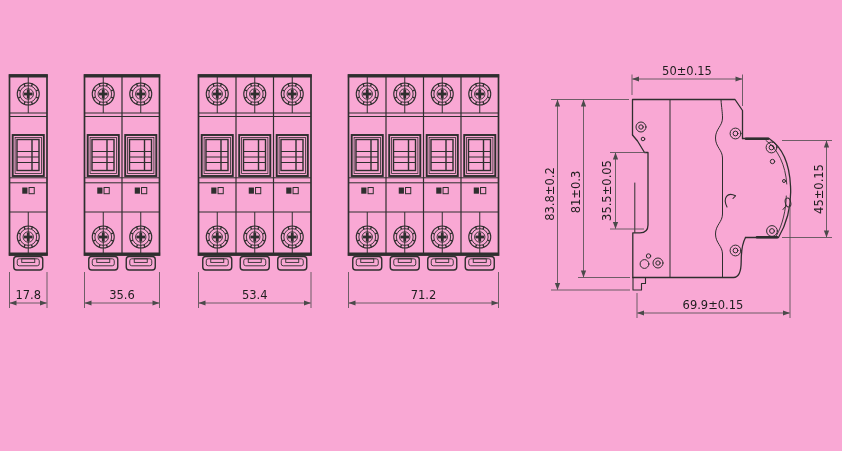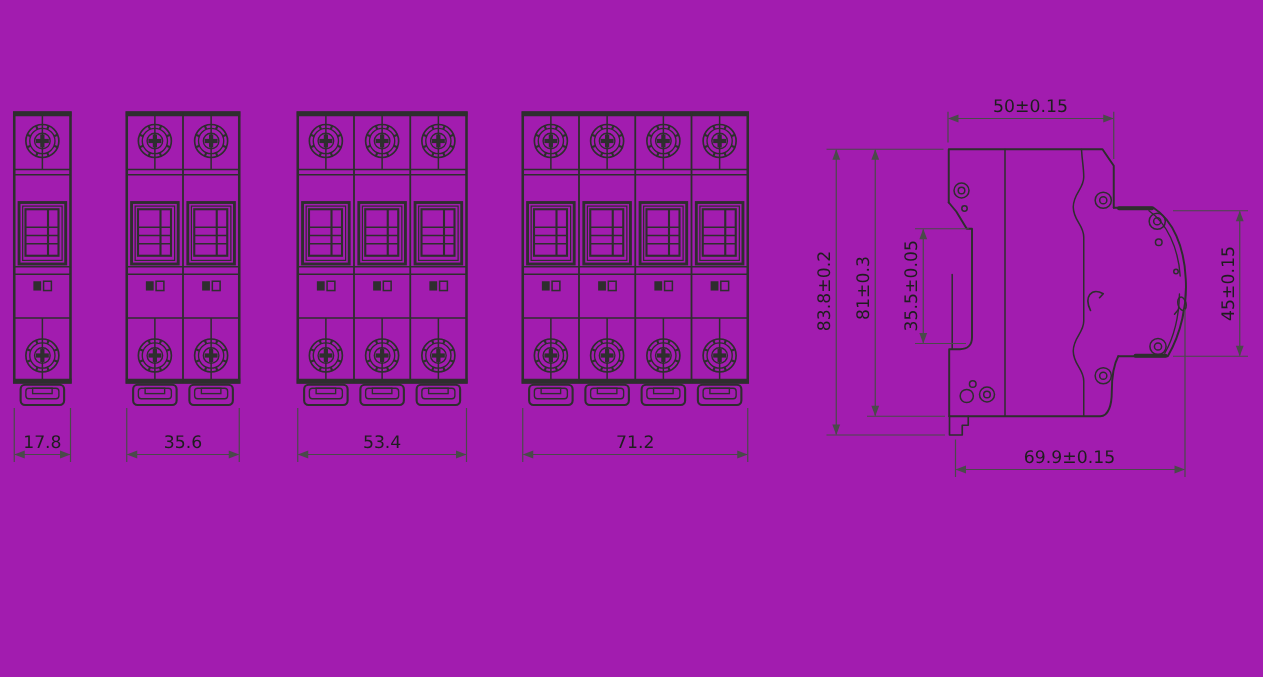--- a/index.html
+++ b/index.html
@@ -1,19 +1,19 @@
 <!DOCTYPE html>
 <html><head>
 <meta charset="utf-8">
 <style>
   html,body{margin:0;padding:0;background:#ffffff;}
   #canvas{
     position:relative;
     width:842px;height:451px;
-    background:#a21caf;
+    background:#f9a8d4;
     font-family:"DejaVu Sans","Liberation Sans",sans-serif;
     overflow:hidden;
     text-decoration:underline;
   }
   svg text{
     font-family:"DejaVu Sans","Liberation Sans",sans-serif;
     font-size:11.5px;
     fill:#1e1e1e;
   }
 </style>

